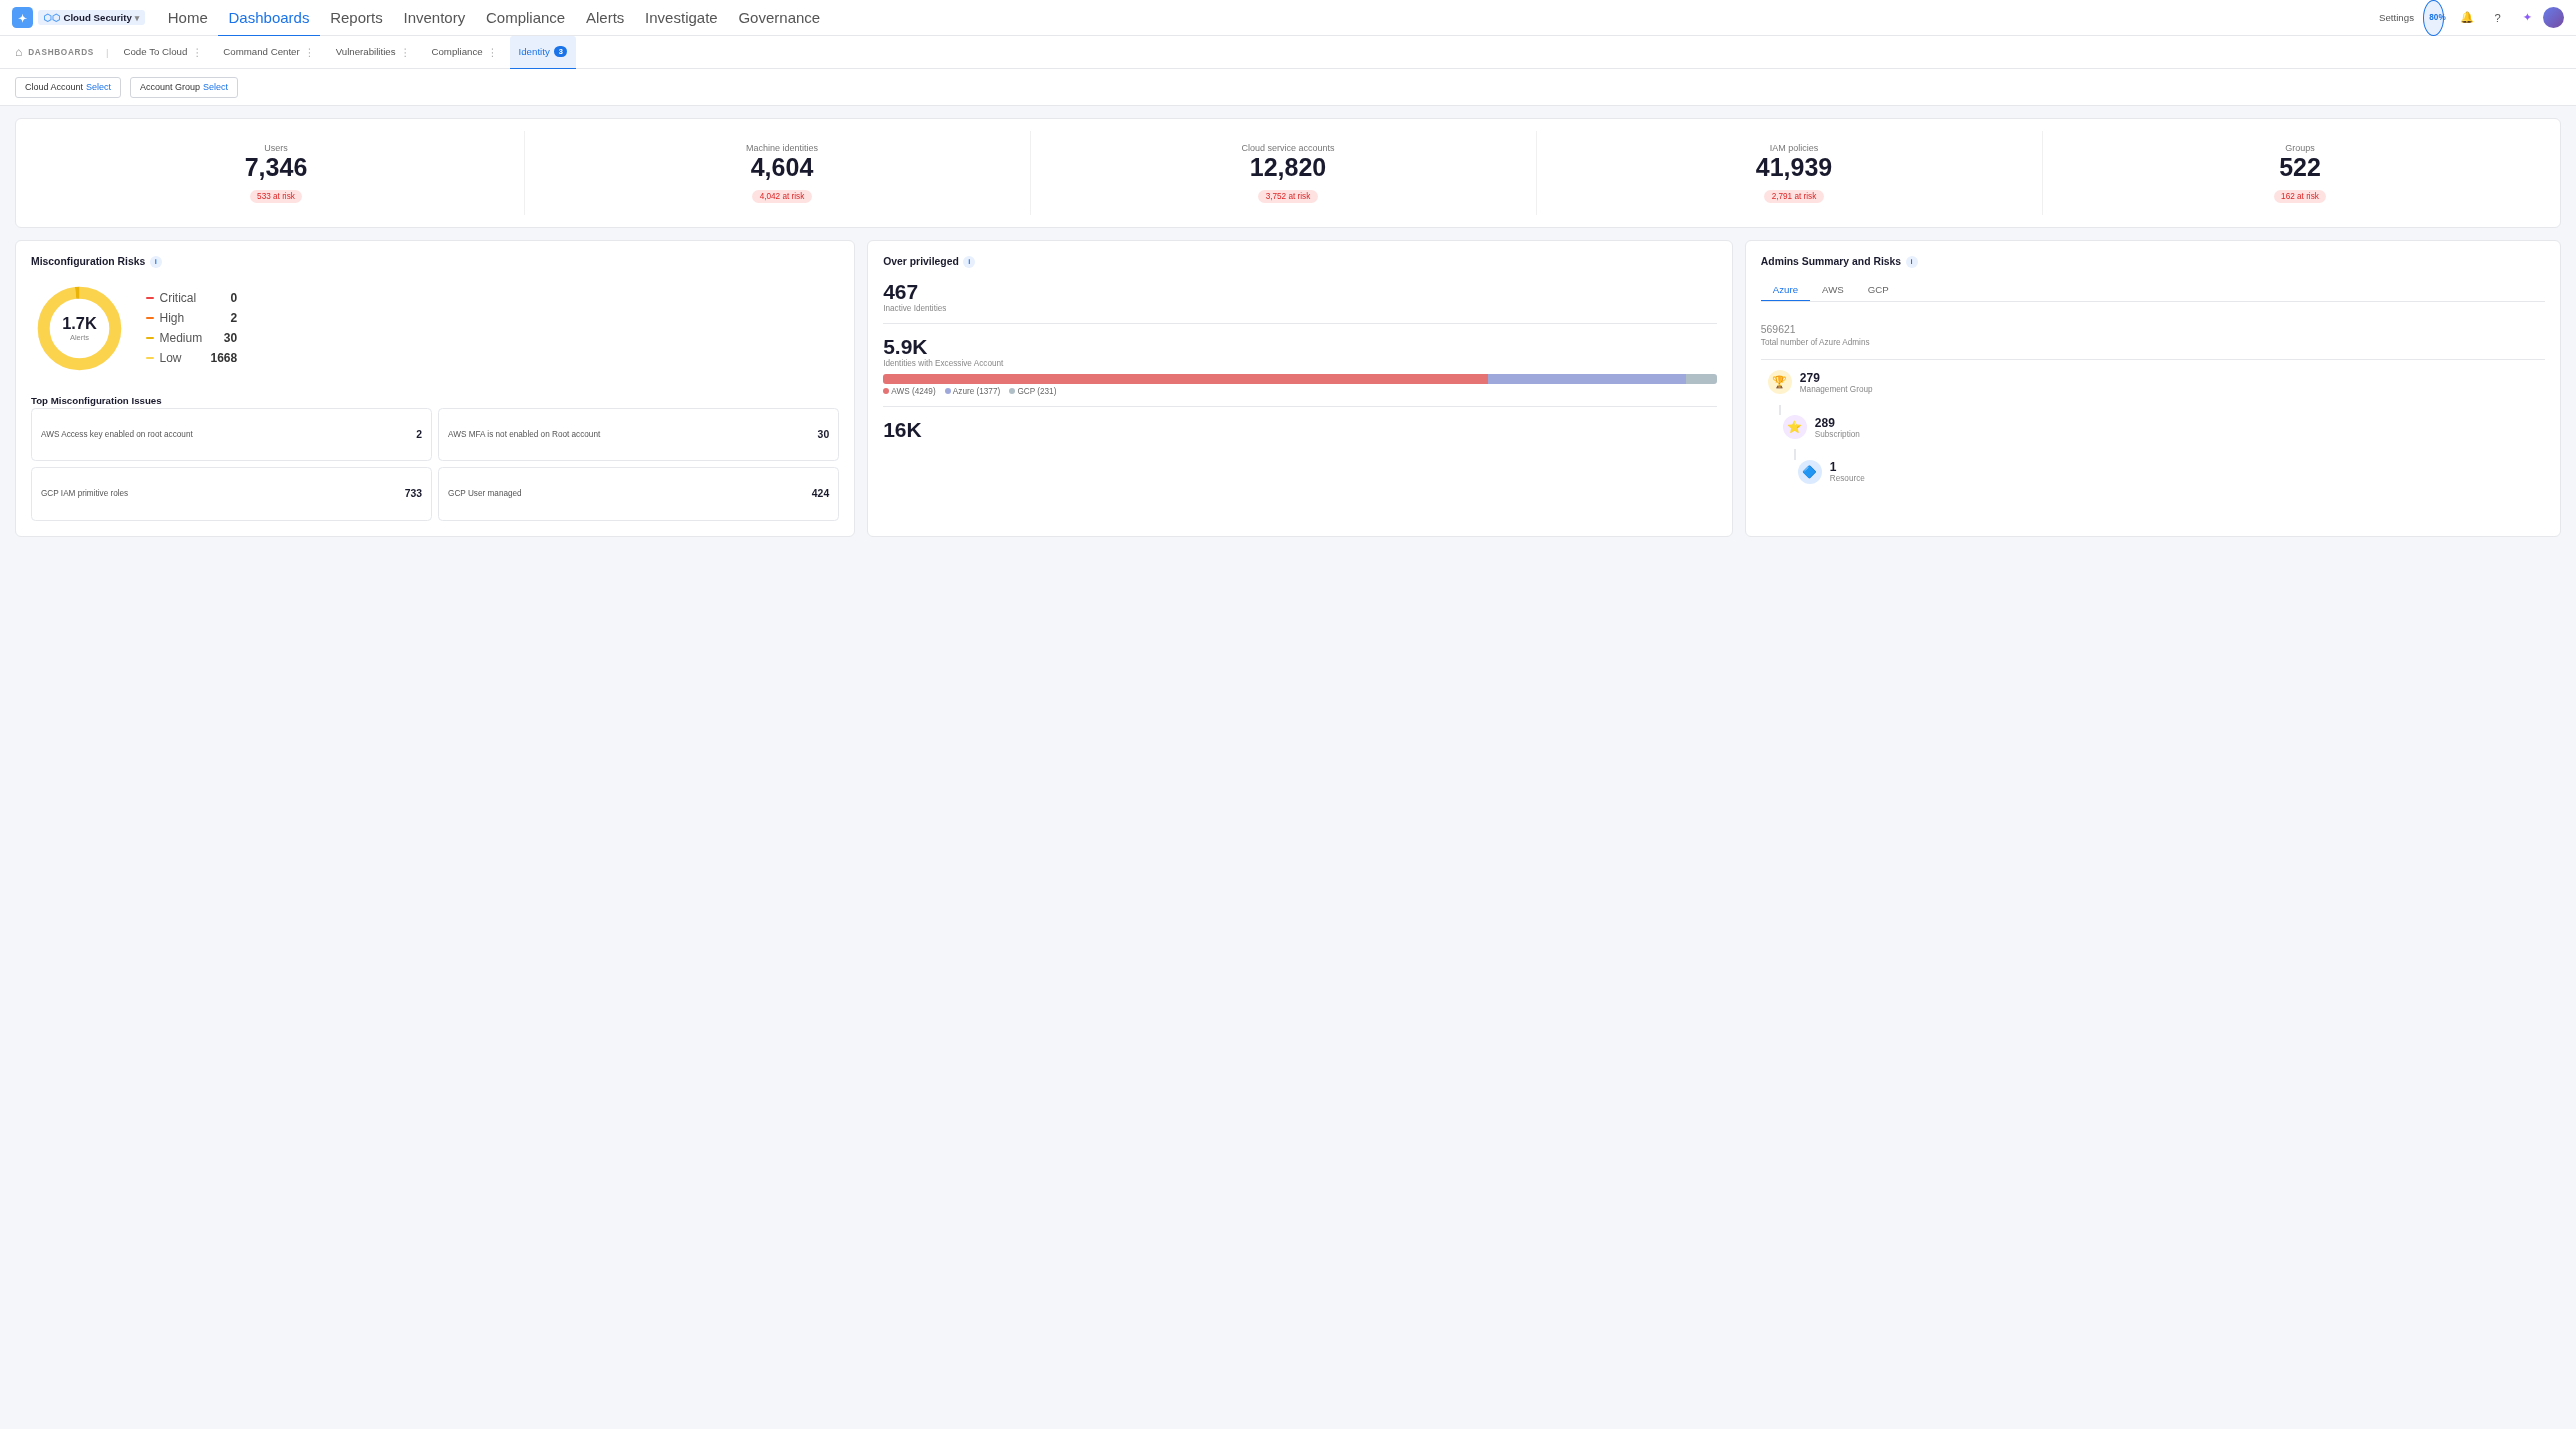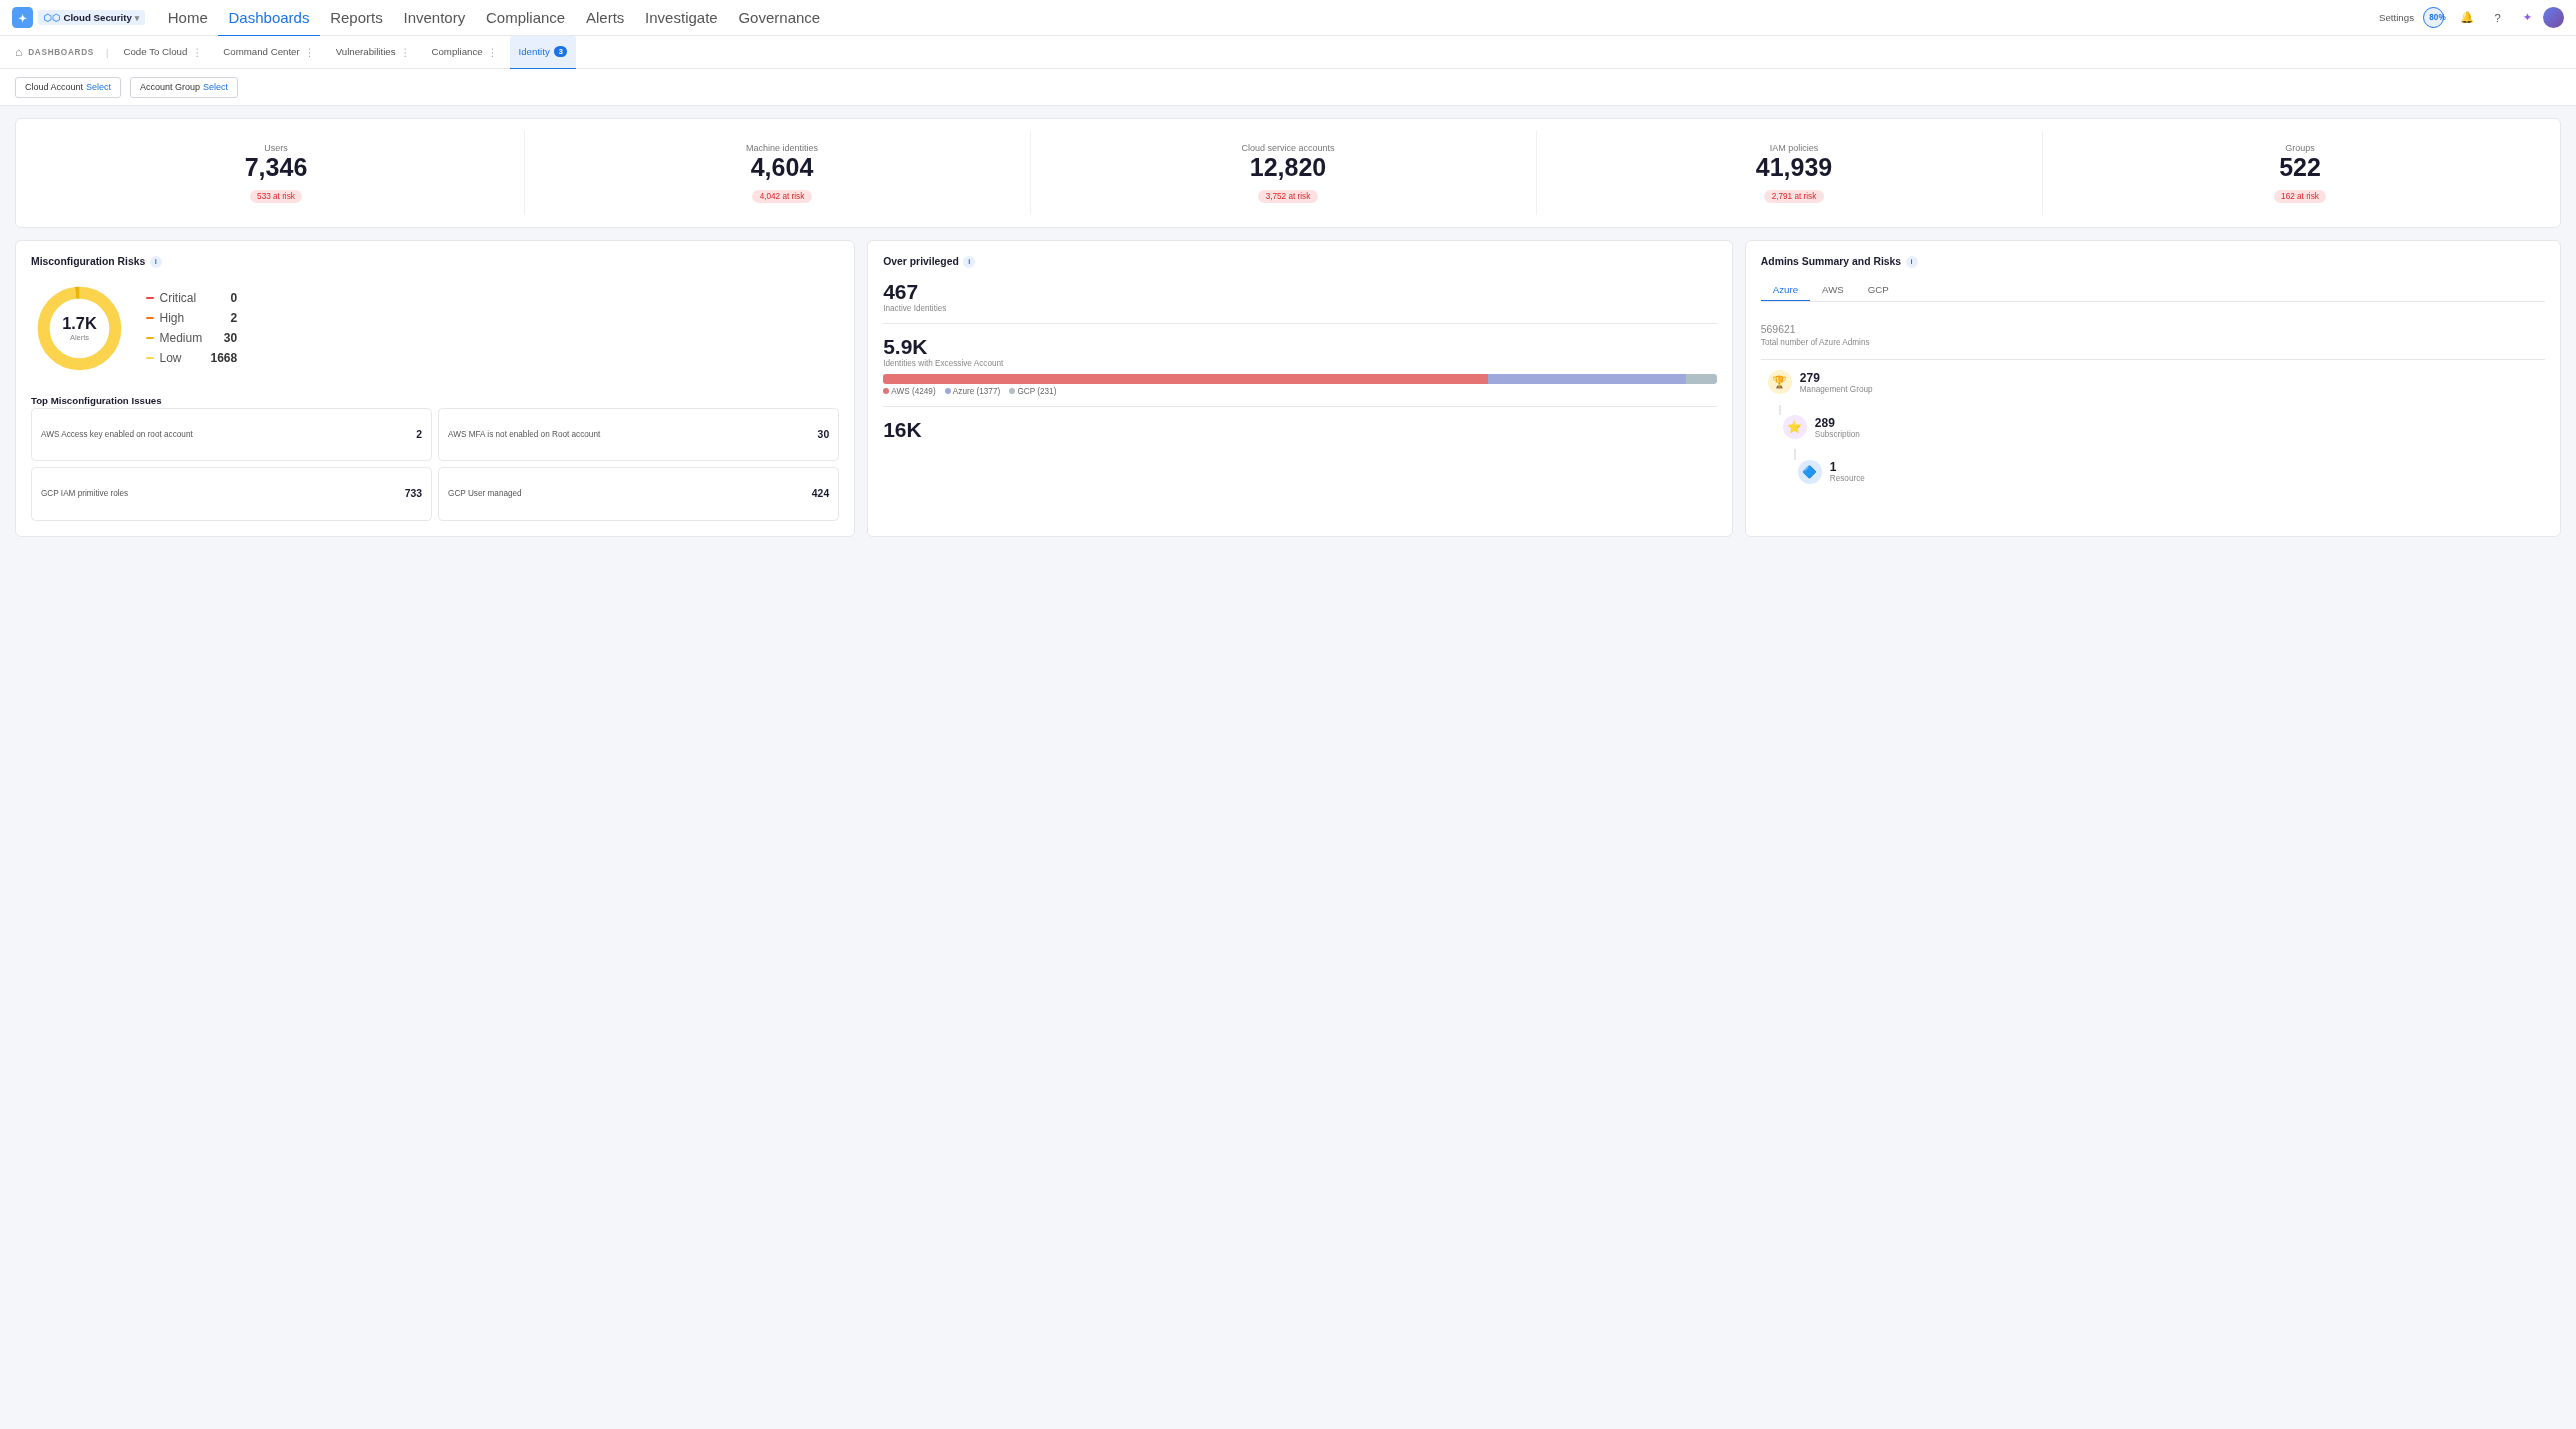--- a/index.html
+++ b/index.html
@@ -28,21 +28,21 @@
     }
     .nav-links { display: flex; align-items: center; gap: 0; flex: 1; }
     .nav-link {
       padding: 0 10.4px; height: 36px; display: flex; align-items: center;
       font-size: 15px; color: #555; cursor: pointer; border-bottom: 1.5px solid transparent;
     }
     .nav-link.active { color: #1a73e8; border-bottom: 1.5px solid #1a73e8; font-weight: 500; }
     .topnav-right { display: flex; align-items: center; gap: 9px; margin-left: auto; }
     .topnav-settings { font-size: 9.7px; color: #555; }
     .topnav-icon {
-      width: 21px; height: 21px; border-radius: 50%; display: flex; align-items: center; justify-content: center;
+      width: 21px; height: 36px; border-radius: 50%; display: flex; align-items: center; justify-content: center;
       cursor: pointer; font-size: 11.2px; color: #555; padding-left: 8px;
     }
     .topnav-icon.percentage { background: #e8f0fe; color: #1a73e8; font-size: 8.2px; font-weight: bold; border: 1.5px solid #1a73e8; }
     .topnav-icon.bell { color: #e53e3e; }
     .avatar { width: 21px; height: 21px; border-radius: 50%; background: #ccc; overflow: hidden; cursor: pointer; }
 
     
     .dashboard-nav {
       background: #fff;
       display: flex;

